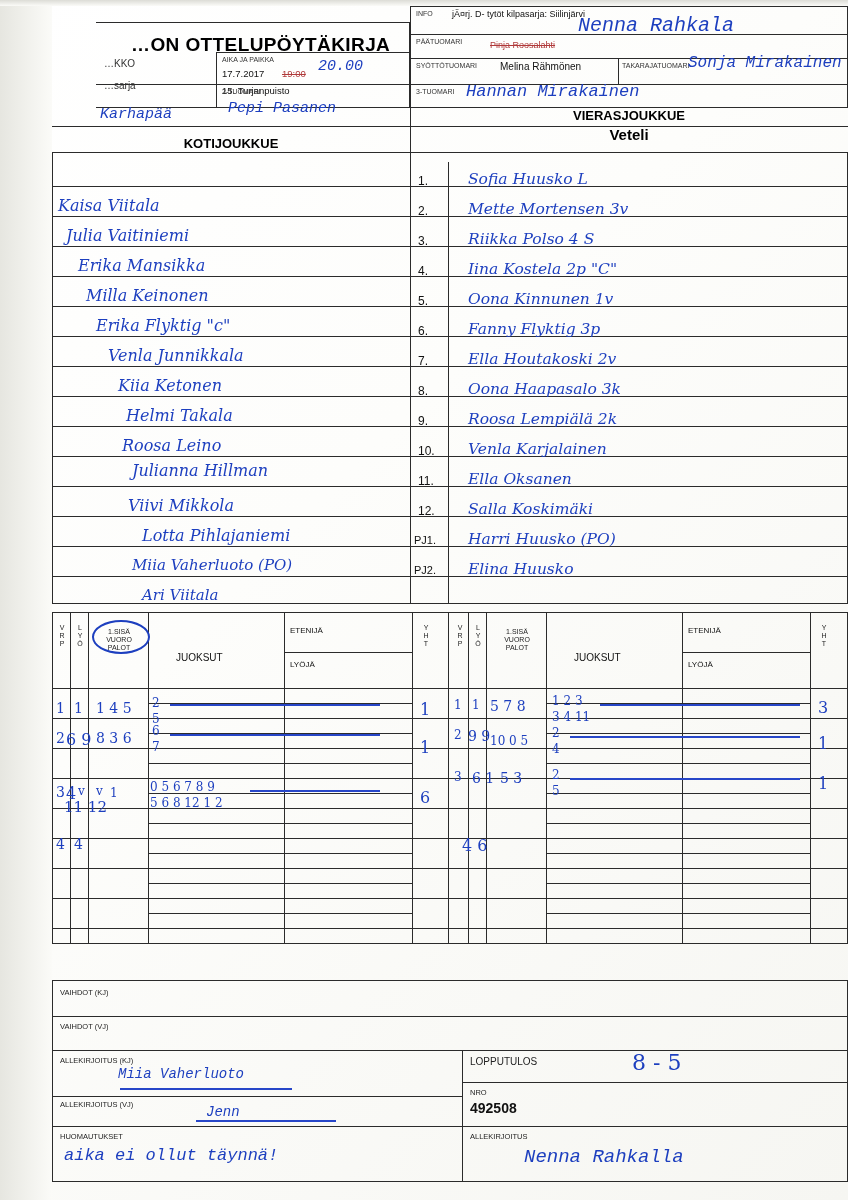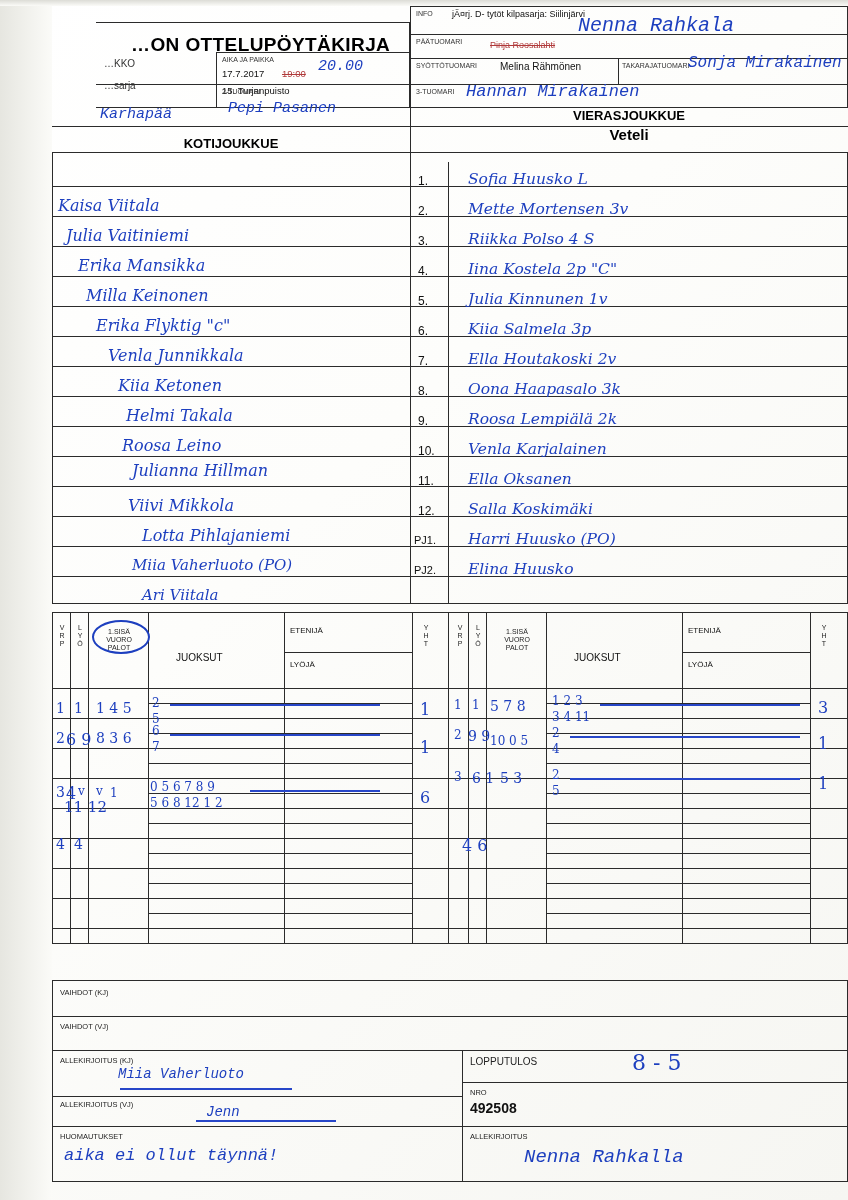--- a/index.html
+++ b/index.html
@@ -129,23 +129,23 @@
   <div id="awayRoster">
       <div class="rnum" style="left: 418px; top: 174px; font-size: 12px;">1.</div>
       <div class="rname hw" style="left: 468px; top: 170px;">Sofia Huusko L</div>
       <div class="rnum" style="left: 418px; top: 204px; font-size: 12px;">2.</div>
       <div class="rname hw" style="left: 468px; top: 200px;">Mette Mortensen 3v</div>
       <div class="rnum" style="left: 418px; top: 234px; font-size: 12px;">3.</div>
       <div class="rname hw" style="left: 468px; top: 230px;">Riikka Polso 4 S</div>
       <div class="rnum" style="left: 418px; top: 264px; font-size: 12px;">4.</div>
       <div class="rname hw" style="left: 468px; top: 260px;">Iina Kostela 2p "C"</div>
       <div class="rnum" style="left: 418px; top: 294px; font-size: 12px;">5.</div>
-      <div class="rname hw" style="left: 468px; top: 290px;">Julia Kinnunen 1v</div>
+      <div class="rname hw" style="left: 468px; top: 290px;">Oona Kinnunen 1v</div>
       <div class="rnum" style="left: 418px; top: 324px; font-size: 12px;">6.</div>
-      <div class="rname hw" style="left: 468px; top: 320px;">Kiia Salmela 3p</div>
+      <div class="rname hw" style="left: 468px; top: 320px;">Fanny Flyktig 3p</div>
       <div class="rnum" style="left: 418px; top: 354px; font-size: 12px;">7.</div>
       <div class="rname hw" style="left: 468px; top: 350px;">Ella Houtakoski 2v</div>
       <div class="rnum" style="left: 418px; top: 384px; font-size: 12px;">8.</div>
       <div class="rname hw" style="left: 468px; top: 380px;">Oona Haapasalo 3k</div>
       <div class="rnum" style="left: 418px; top: 414px; font-size: 12px;">9.</div>
       <div class="rname hw" style="left: 468px; top: 410px;">Roosa Lempiälä 2k</div>
       <div class="rnum" style="left: 418px; top: 444px; font-size: 12px;">10.</div>
       <div class="rname hw" style="left: 468px; top: 440px;">Venla Karjalainen</div>
       <div class="rnum" style="left: 418px; top: 474px; font-size: 12px;">11.</div>
       <div class="rname hw" style="left: 468px; top: 470px;">Ella Oksanen</div>

